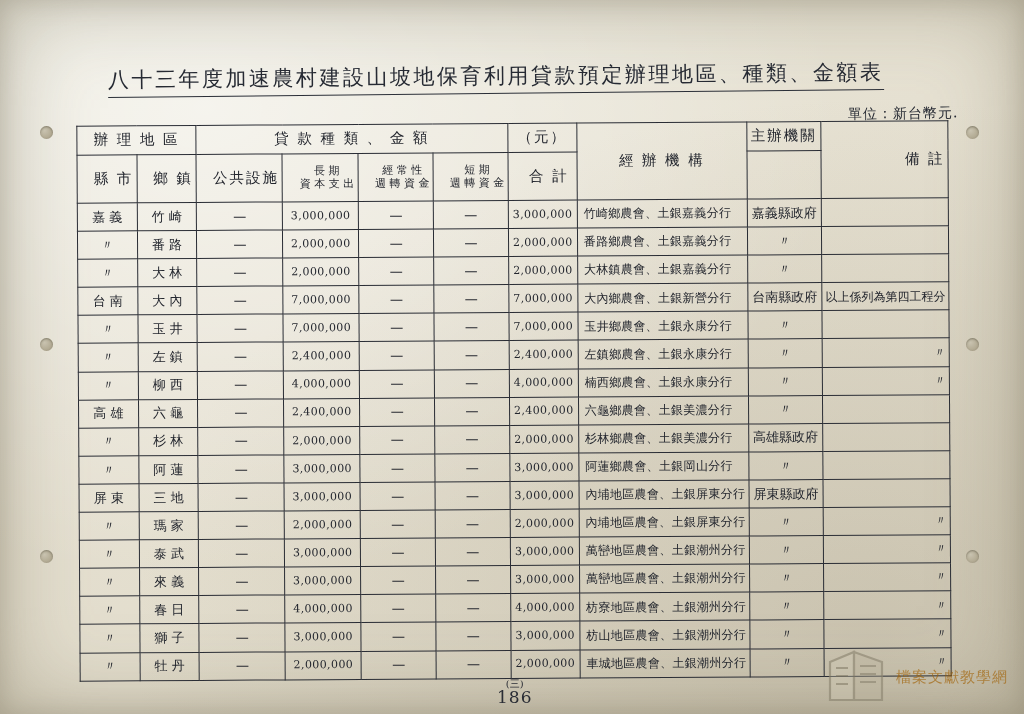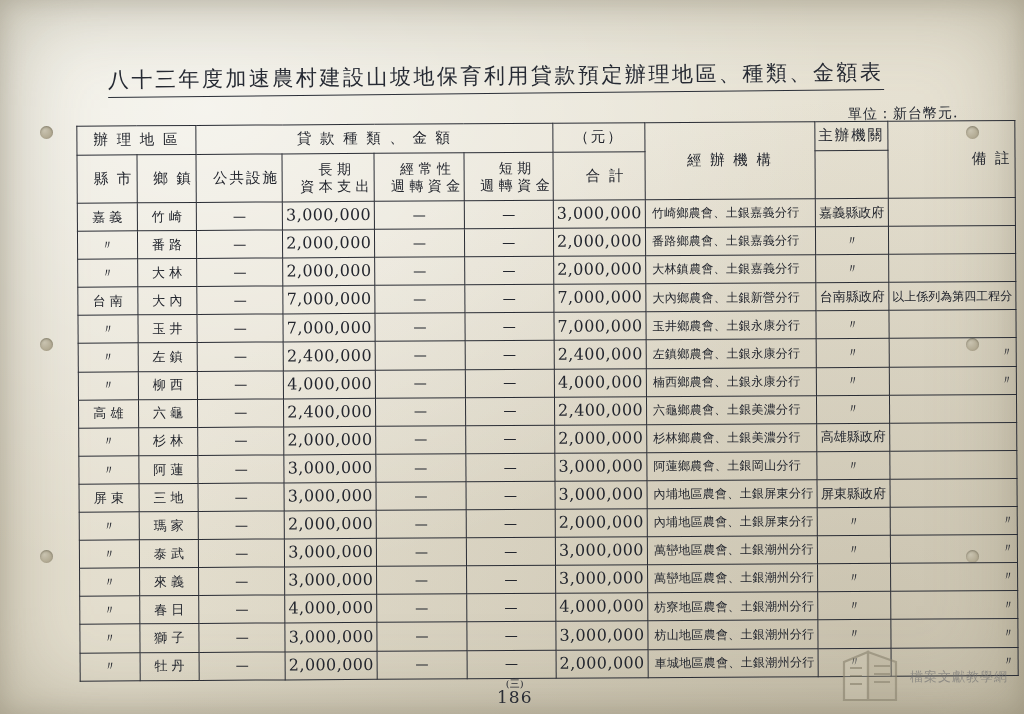--- a/index.html
+++ b/index.html
@@ -60,56 +60,56 @@
     font-weight:normal;
     font-size:13px;
     text-align:center;
     vertical-align:middle;
     line-height:1.05;
     white-space:nowrap;
   }
   thead td { font-size:14.5px; letter-spacing:2px; }
   .hdr-top td { height:29px; }
   .hdr-bot td { height:48px;padding-left:16px; }
-  .two-line { font-size:14px; letter-spacing:0px; line-height:1.15; }
+  .two-line { font-size:11px; letter-spacing:0px; line-height:1.15; }
   .two-line i { font-style:normal; display:block; }
   tbody tr { height:28.1px; }
   .c-county { width:44px;border-radius:10px; }
   .c-town   { width:62px; }
   .c-pub    { width:70px;margin-top:29px; }
   .c-long   { width:96px; }
   .c-mid    { width:80px;margin-left:20px; }
   .c-short  { width:78px; }
   .c-total  { width:108px; }
   .c-exec   { width:170px; }
   .c-host   { width:94px; }
   .c-note   { width:42px;text-align:right; }
-  .amt  { font-size:16px; letter-spacing:0.4px; }
+  .amt  { font-size:11px; letter-spacing:0.4px; }
   .hand { font-family:"DejaVu Serif", serif; }
   .exec { font-size:12px; letter-spacing:0.3px; text-align:left; padding-left:6px; }
   .dash { font-size:13px; }
   .ditto { font-size:12px; }
   
   .pageno {
     position:absolute; left:497px; top:679px;
     font-family:"DejaVu Serif", serif; font-size:12px; color:#2a2d35;
     text-align:center;
   }
   .pageno .p-paren { font-size:10px; display:block; line-height:1; }
   .pageno .p-num { font-size:17px; display:block; line-height:1.05; letter-spacing:1px;}
   
   .wm {
     position:absolute; right:16px; bottom:8px;
     display:flex; align-items:center; gap:6px;
     opacity:0.65;
   }
   .wm-mark { width:66px; height:58px; position:relative; }
   .wm-text {
-    font-family:"DejaVu Serif", serif; font-size:13px; letter-spacing:1px;
-    color:#737373;
+    font-family:"DejaVu Serif", serif; font-size:15px; letter-spacing:1px;
+    color:#a16207;
   }
 </style>
 </head>
 <body>
 
 <div id="paper"></div>
 <div class="edge-shadow"></div>
 
 <div class="punch" style="left:40px;  top:126px;"></div>
 <div class="punch" style="left:40px;  top:338px;"></div>

